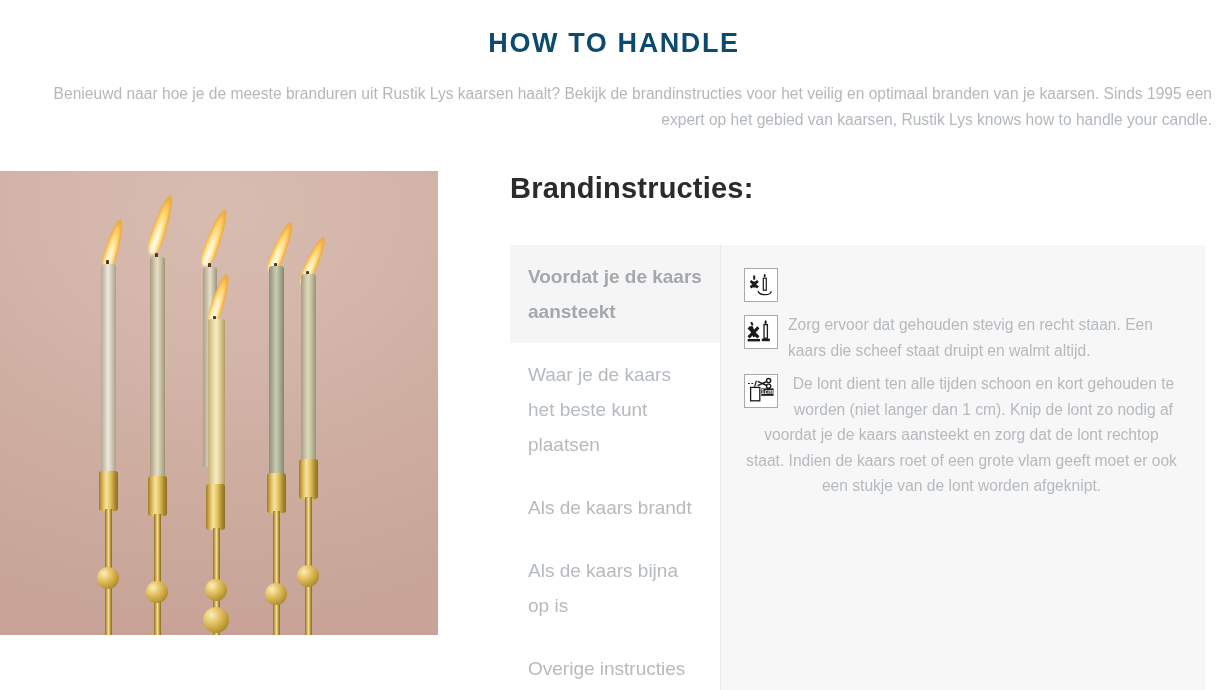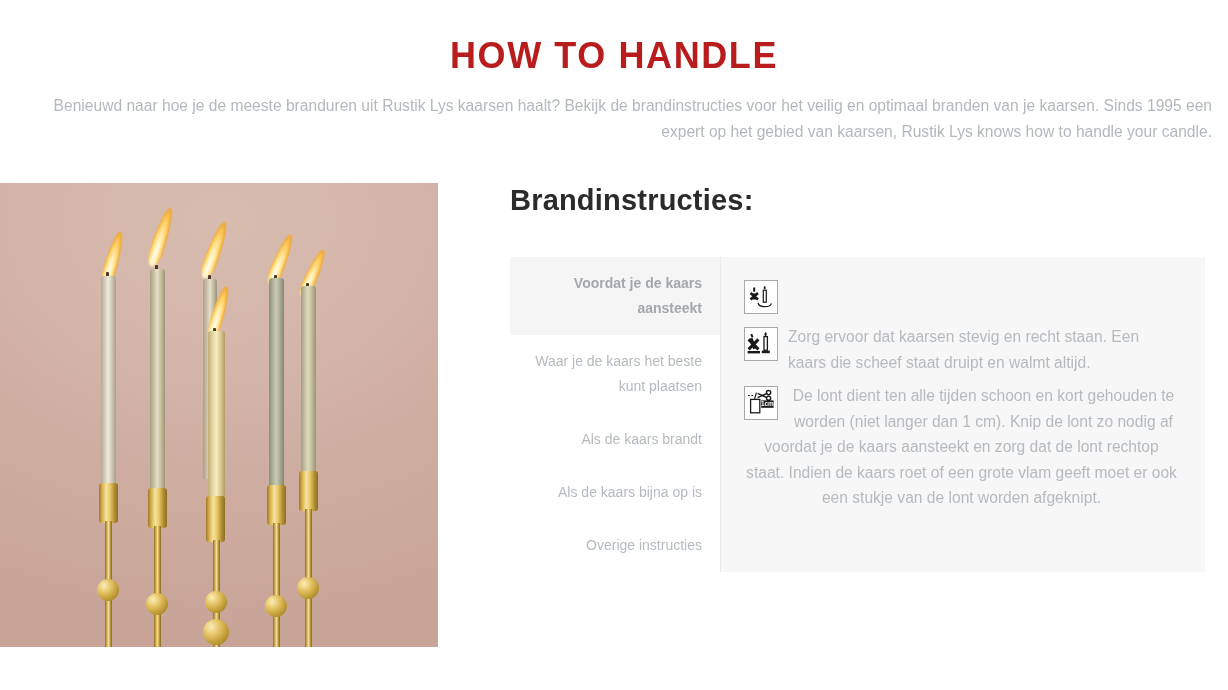--- a/index.html
+++ b/index.html
@@ -13,24 +13,24 @@
     overflow: hidden;
     font-family: "Liberation Sans", sans-serif;
     -webkit-font-smoothing: antialiased;
   }
 
   
   .page-header {
     padding-top: 24px;
   }
   .page-title {
-    margin: 12px;
+    margin: 0;
     text-align: center;
-    color: #b91c1c;
-    font-size: 36px;
+    color: #0c4a6e;
+    font-size: 27px;
     font-weight: 700;
     letter-spacing: 1.6px;
     line-height: 39px;
     text-transform: uppercase;
   }
   .page-title .title-line {
     display: block;
   }
   .page-intro {
     margin: 18px auto 0 auto;
@@ -129,26 +129,25 @@
   .tab-list {
     flex: 0 0 210px;
     width: 210px;
     background: #ffffff;
     border-right: 1px solid #e9e9e9;
     padding-top: 0;
   }
   .tab-item {
     padding: 14px 18px 14px 18px;
     color: #b5babf;
-    font-size: 14px;
-    line-height: 25px;
+    font-size: 19px;
+    line-height: 35px;
     font-weight: 400;
     cursor: pointer;
     background: transparent;
-    text-align: right;
   }
   .tab-item.active {
     background: #f5f5f5;
     color: #a3a8ad;
     font-weight: 700;
   }
 
   .tab-panel {
     flex: 1 1 auto;
     padding: 20px 26px 24px 23px;
@@ -283,21 +282,21 @@
               <rect x="6.0" y="6.0" width="2.0" height="3.6" fill="#1a1a1a" transform="rotate(-22 7 8)"></rect>
               <rect x="6.2" y="10.0" width="3.6" height="11.0" fill="#1a1a1a" transform="rotate(-22 8 16)"></rect>
               <path d="M3.6 11.4 L13.4 21.4 M13.4 11.4 L3.6 21.4" stroke="#1a1a1a" stroke-width="3.0"></path>
               <rect x="2.6" y="23.0" width="12.4" height="2.4" fill="#1a1a1a"></rect>
 
               <path d="M19.6 5.4 q1.0 -2.2 2.0 0 q0.7 1.8 -1.0 2.9 q-1.7 -1.1 -1.0 -2.9 z" fill="#1a1a1a"></path>
               <rect x="19.0" y="8.6" width="3.4" height="13.6" fill="#ffffff" stroke="#1a1a1a" stroke-width="1.3"></rect>
               <rect x="16.8" y="22.6" width="8.0" height="2.6" fill="#1a1a1a"></rect>
             </svg>
           </span>
-          <span>Zorg ervoor dat kaarsen stevig en recht staan. Een kaars die scheef staat druipt en walmt altijd.</span>
+          <span>Zorg ervoor dat gehouden stevig en recht staan. Een kaars die scheef staat druipt en walmt altijd.</span>
         </div>
 
         <div class="instruction">
           <span class="instr-icon">
             <svg width="32" height="32" viewBox="0 0 32 32">
 
               <path d="M3 8.5 H9" stroke="#1a1a1a" stroke-width="1.2" stroke-dasharray="1.8 1.6"></path>
 
               <path d="M9.6 11.8 L11.4 5.6" stroke="#1a1a1a" stroke-width="1.2"></path>
 

